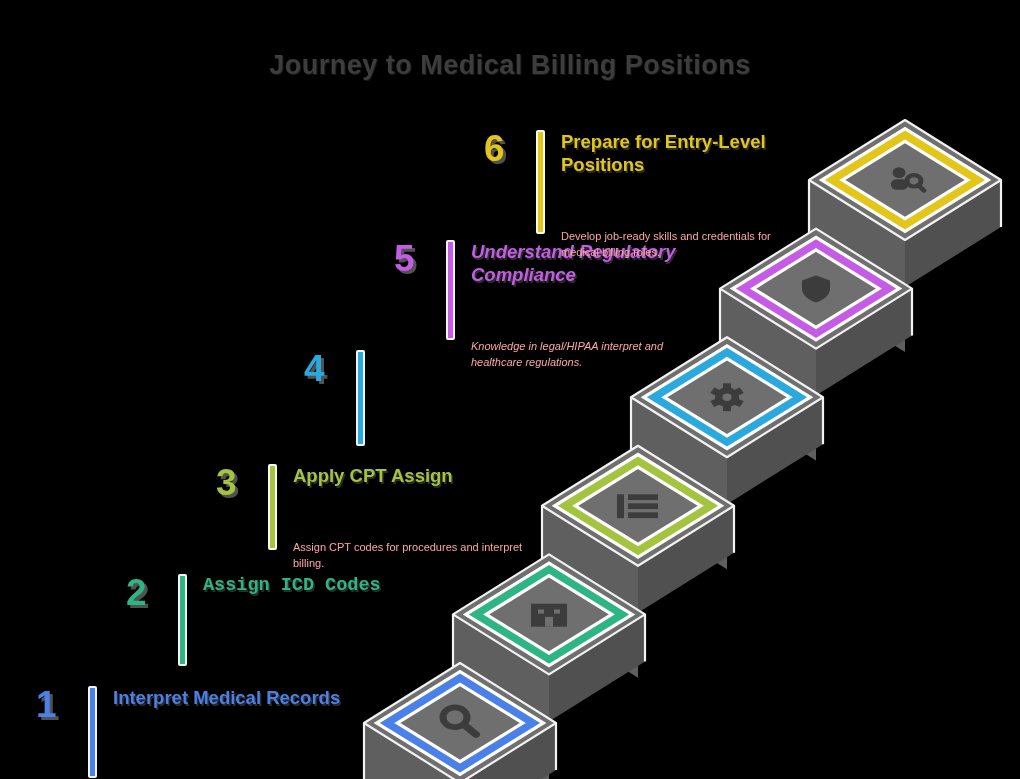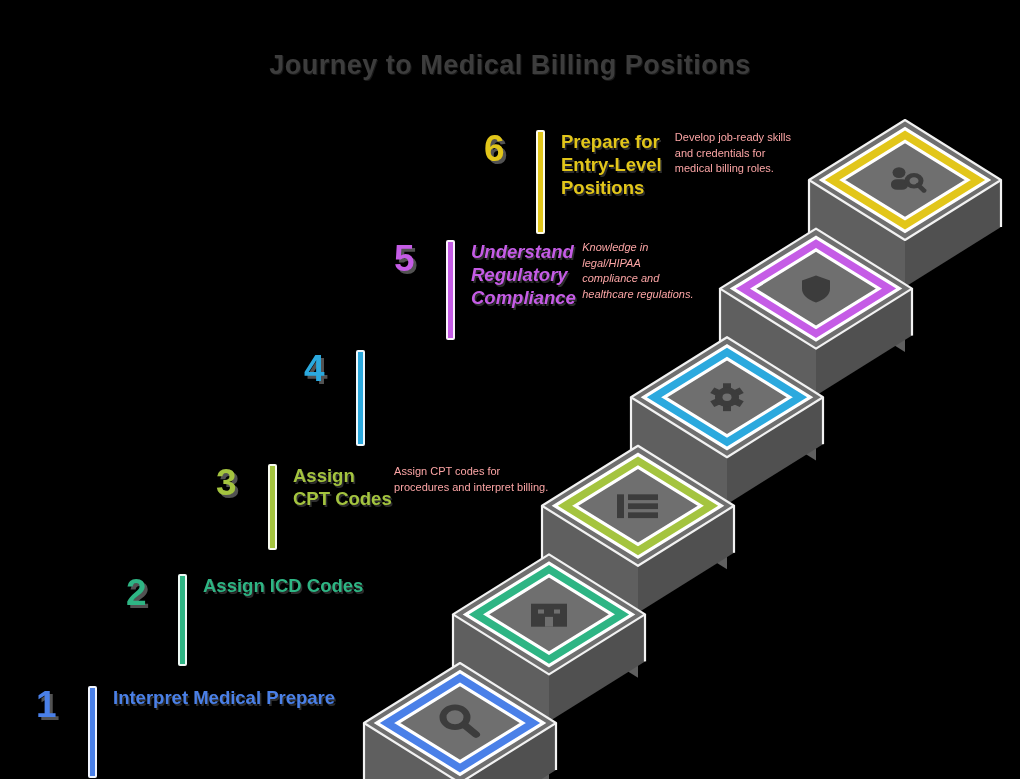--- a/index.html
+++ b/index.html
@@ -23,33 +23,33 @@
   .step-number{
     font-size:37px;font-weight:bold;line-height:1;
     color:var(--accent);margin-right:10px;min-width:42px;
     text-shadow:3px 3px 0 rgba(110,110,110,.75);
   }
   .step-bar{
     width:5px;background:var(--accent);
     border:2px solid rgba(255,255,255,.92);
     border-radius:2px;margin:0 16px 0 0;flex:none;
   }
-  .step-text{display:flex;flex-direction:row;}
+  .step-text{display:flex;flex-direction:column;gap:44px;}
   .step-title{
     font-size:18.5px;font-weight:bold;line-height:1.25;
     color:var(--accent);margin:0 0 9px 0;
     text-shadow:1.5px 1.5px 0 rgba(90,90,90,.5);
   }
   .step-desc{
     font-size:11px;line-height:1.42;color:#fca5a5;margin:0;
   }
 
   
   .s1{left:36px;top:686px;}  .s1 .step-bar{height:88px;} .s1 .step-text{width:252px;}
-  .s2{left:126px;top:574px;} .s2 .step-bar{height:88px;} .s2 .step-text{width:242px;}
+  .s2{left:126px;top:574px;} .s2 .step-bar{height:88px;} .s2 .step-text{width:242px;font-family:Liberation Mono, monospace;}
   .s3{left:216px;top:464px;} .s3 .step-bar{height:82px;} .s3 .step-text{width:262px;}
   .s4{left:304px;top:350px;} .s4 .step-bar{height:92px;} .s4 .step-text{width:238px;}
   .s5{left:394px;top:240px;} .s5 .step-bar{height:96px;} .s5 .step-text{width:225px;font-style:italic;}
   .s6{left:484px;top:130px;} .s6 .step-bar{height:100px;} .s6 .step-text{width:235px;}
 </style>
 </head>
 <body>
 
 <div class="canvas">
 
@@ -144,52 +144,52 @@
           <circle cx="-5" cy="-7" r="12" fill="none" stroke="#3c3c3c" stroke-width="7"></circle>
           <line x1="4" y1="2" x2="16" y2="14" stroke="#3c3c3c" stroke-width="8" stroke-linecap="round"></line>
         </g>
       </g>
     </svg>
 
   <div class="step-row s1" style="--accent: #4a80e8;">
     <div class="step-number">1</div>
     <div class="step-bar"></div>
     <div class="step-text">
-      <div class="step-title">Interpret Medical Prepare</div>
+      <div class="step-title">Interpret Medical Records</div>
     </div>
   </div>
 
   <div class="step-row s2" style="--accent: #2eb584;">
     <div class="step-number">2</div>
     <div class="step-bar"></div>
     <div class="step-text">
       <div class="step-title">Assign ICD Codes</div>
     </div>
   </div>
 
   <div class="step-row s3" style="--accent: #a4c43f;">
     <div class="step-number">3</div>
     <div class="step-bar"></div>
     <div class="step-text">
-      <div class="step-title">Assign CPT Codes</div>
+      <div class="step-title">Apply CPT Assign</div>
       <div class="step-desc">Assign CPT codes for procedures and interpret billing.</div>
     </div>
   </div>
 
   <div class="step-row s4" style="--accent: #2ba9de;">
     <div class="step-number">4</div>
     <div class="step-bar"></div>
   </div>
 
   <div class="step-row s5" style="--accent: #c55ce6;">
     <div class="step-number">5</div>
     <div class="step-bar"></div>
     <div class="step-text">
       <div class="step-title">Understand Regulatory Compliance</div>
-      <div class="step-desc">Knowledge in legal/HIPAA compliance and healthcare regulations.</div>
+      <div class="step-desc">Knowledge in legal/HIPAA interpret and healthcare regulations.</div>
     </div>
   </div>
 
   <div class="step-row s6" style="--accent: #e2c61a;">
     <div class="step-number">6</div>
     <div class="step-bar"></div>
     <div class="step-text">
       <div class="step-title">Prepare for Entry-Level Positions</div>
       <div class="step-desc">Develop job-ready skills and credentials for medical billing roles.</div>
     </div>

